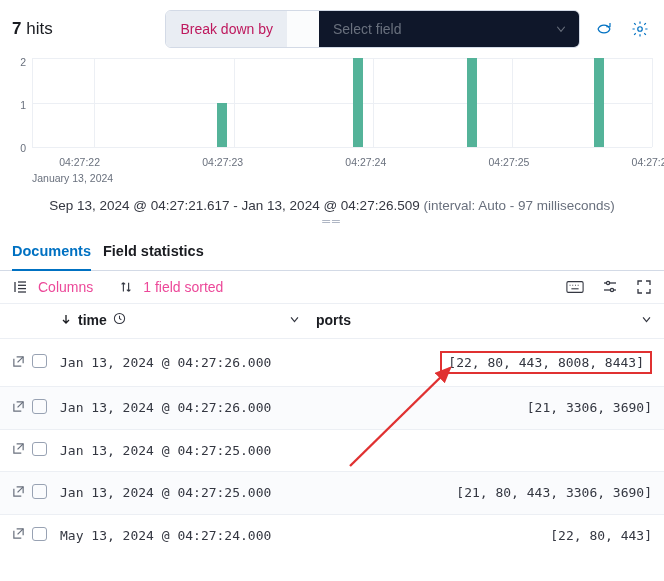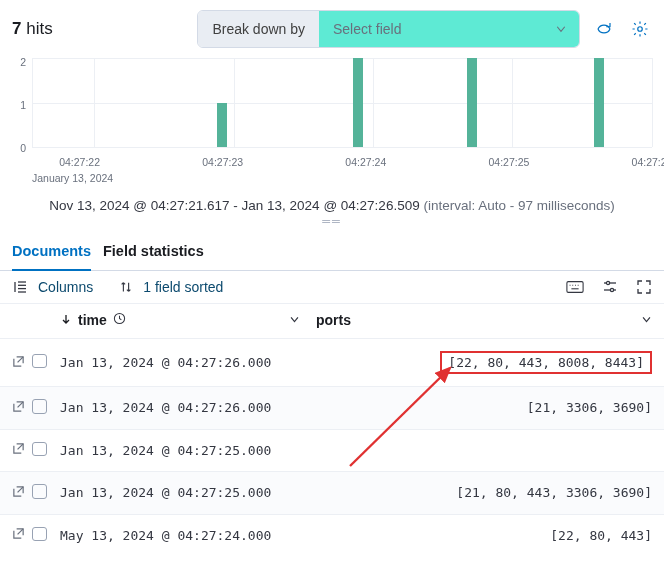--- a/index.html
+++ b/index.html
@@ -28,33 +28,34 @@
     background: #fbfcfd;
     overflow: hidden;
     height: 38px;
   }
   .breakdown-label-box {
     background: #e9edf3;
     padding: 0 14px;
     height: 100%;
     display: flex;
     align-items: center;
-    color: #404040;
+    color: #be185d;
     font-size: 14px;
   }
   .breakdown-select {
     display: flex;
     align-items: center;
     justify-content: space-between;
     color: #69707d;
     padding: 0 12px 0 14px;
     width: 260px;
     height: 100%;
-    background: #5eead4;
+    background: #0f172a;
     cursor: pointer;
+    margin-left: 32px;
   }
   .chev {
     width: 12px; height: 12px; display: inline-flex; align-items: center; justify-content: center;
   }
   .icon-btn {
     width: 24px; height: 24px;
     display: inline-flex; align-items: center; justify-content: center;
     cursor: pointer;
     color: #0071c2;
   }
@@ -147,21 +148,21 @@
   .tab.active {
     color: #0071c2;
     border-bottom: 2px solid #0071c2;
   }
   
   .toolbar-row {
     display: flex;
     align-items: center;
     padding: 8px 12px;
     gap: 10px;
-    color: #0c4a6e;
+    color: #ec4899;
   }
   .tool-text { font-size: 14px; }
   .tool-icon { display:inline-flex; color:#343741; }
   
   .thead {
     display: flex;
     align-items: center;
     padding: 8px 12px 10px 12px;
     border-top: 1px solid #eceff4;
   }
@@ -263,21 +264,21 @@
       <span class="x-tick" style="left: 10%;">04:27:22</span>
       <span class="x-tick" style="left: 32.5%;">04:27:23</span>
       <span class="x-tick" style="left: 55%;">04:27:24</span>
       <span class="x-tick" style="left: 77.5%;">04:27:25</span>
       <span class="x-tick" style="left: 100%;">04:27:26</span>
     </div>
   <div class="x-sub">January 13, 2024</div>
 </div>
 
 <div class="range-line">
-  <span>Nov 13, 2024 @ 04:27:21.617</span><span> - </span><span>Jan 13, 2024 @ 04:27:26.509</span>
+  <span>Sep 13, 2024 @ 04:27:21.617</span><span> - </span><span>Jan 13, 2024 @ 04:27:26.509</span>
   <span class="range-muted">(interval: Auto - 97 milliseconds)</span>
 </div>
 <div class="drag-handle">══</div>
 
 <div class="tabs">
   <div class="tab active">Documents</div>
   <div class="tab">Field statistics</div>
 </div>
 
 <div class="toolbar-row">

